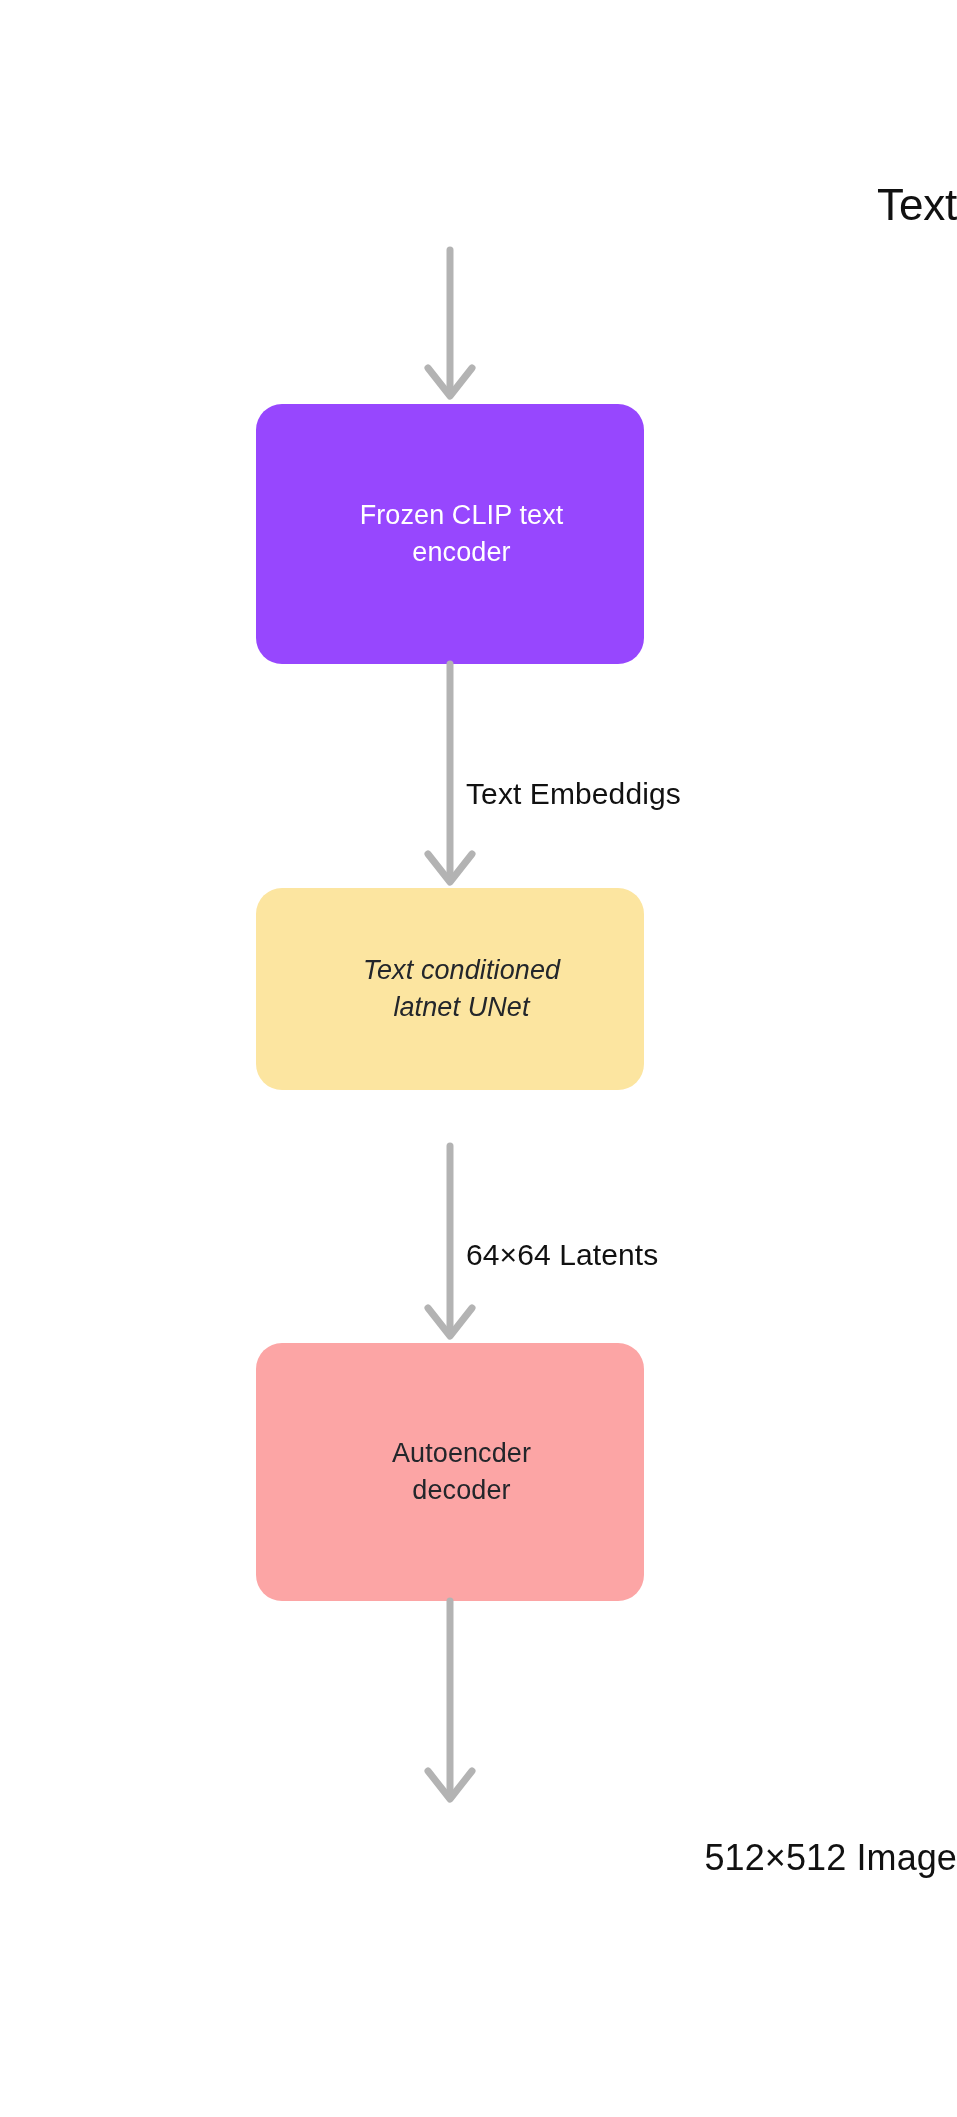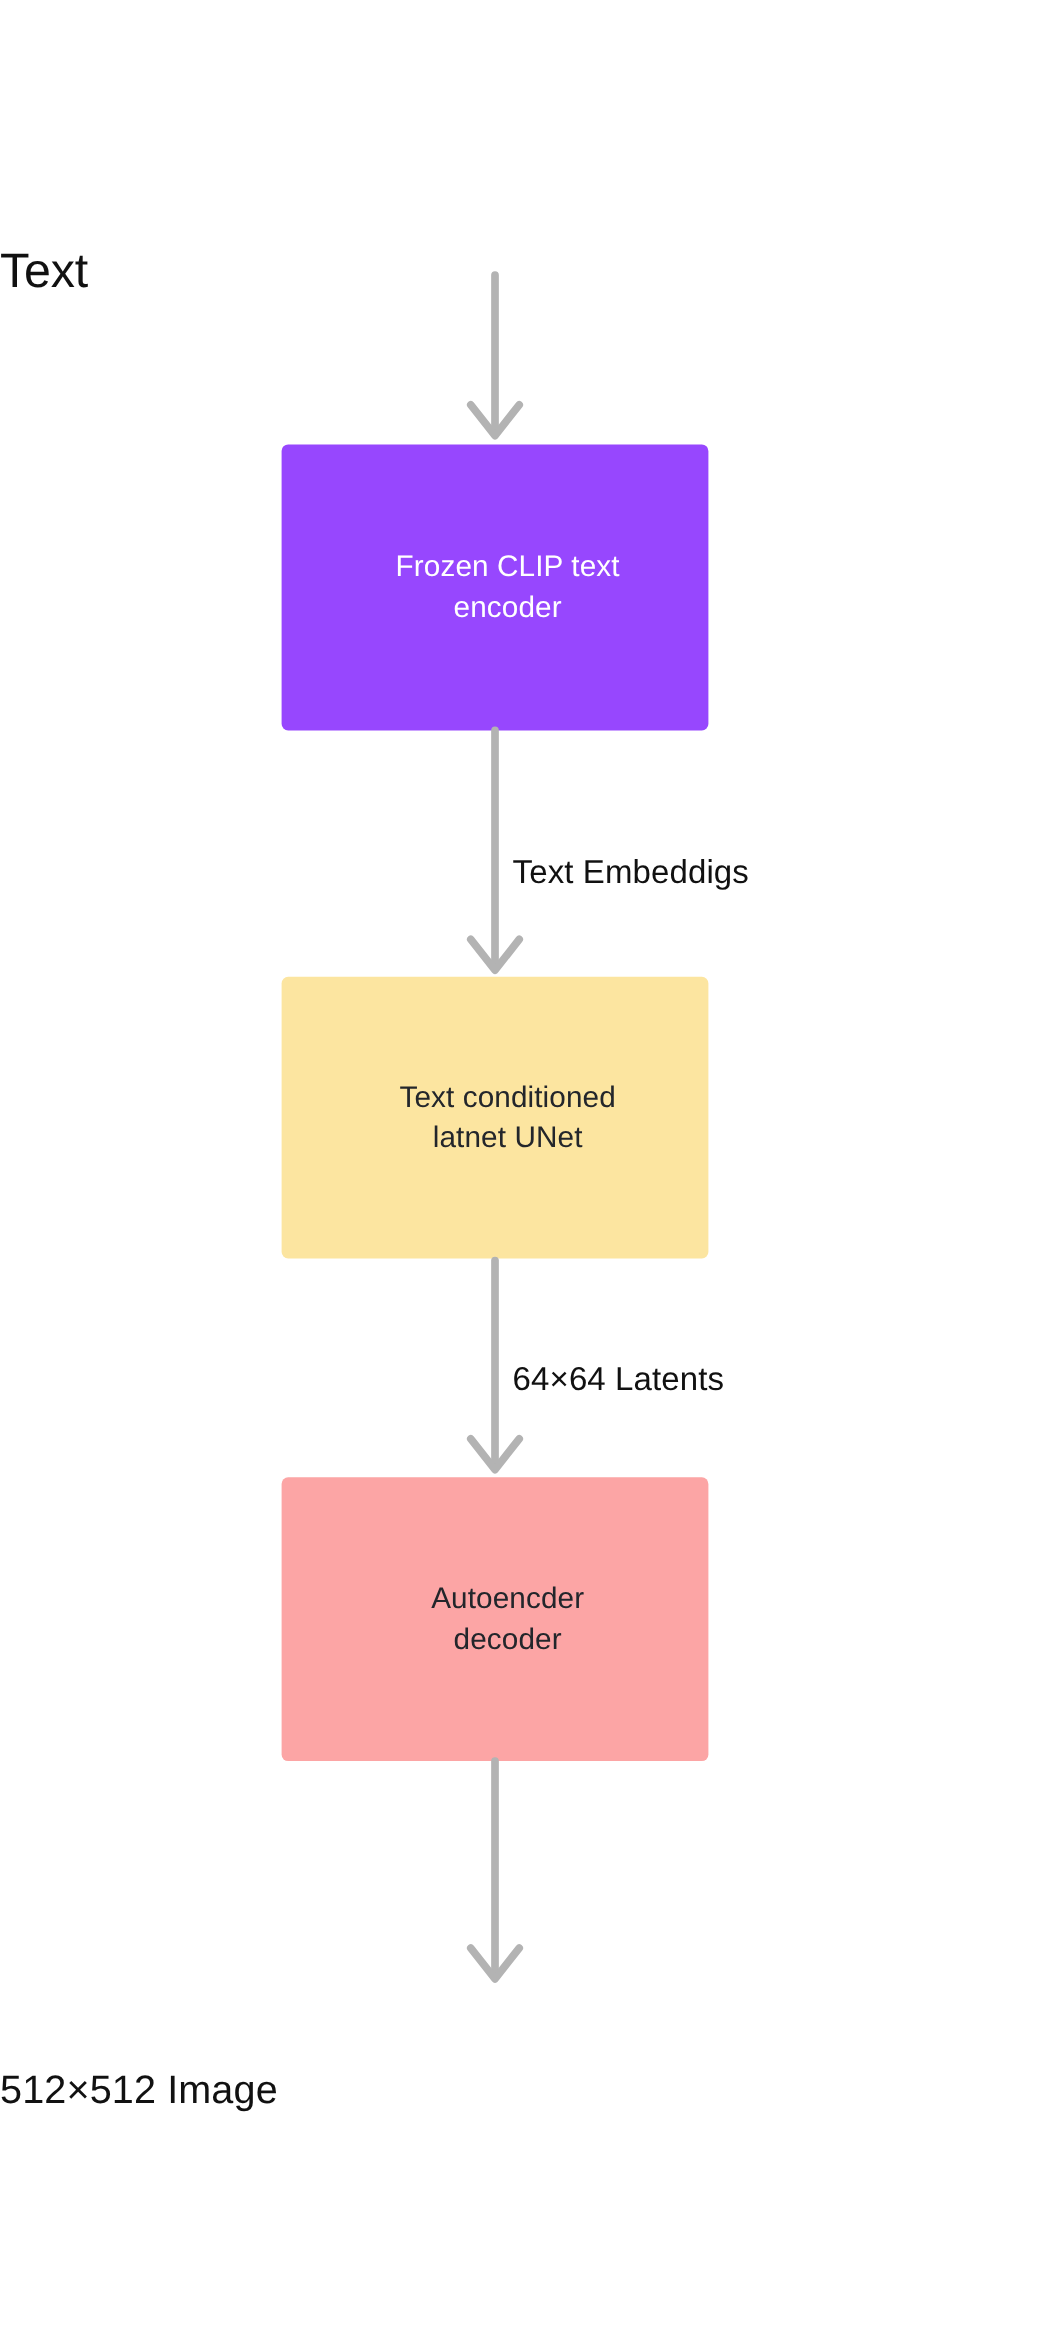--- a/index.html
+++ b/index.html
@@ -20,25 +20,24 @@
     width: 957px;
     height: 2117px;
     background: #ffffff;
   }
 
   
   .io-label {
     position: absolute;
     width: 100%;
     left: 0;
-    text-align: left;
+    text-align: right;
     color: #111111;
     font-weight: 400;
     white-space: nowrap;
-    margin-top: 42px;
   }
   .io-label.top {
     font-size: 44px;
     letter-spacing: -0.2px;
   }
   .io-label.bottom {
     font-size: 36px;
     letter-spacing: 0.1px;
   }
 
@@ -49,21 +48,21 @@
     color: #111111;
     white-space: nowrap;
     letter-spacing: 0.1px;
   }
 
   
   .node {
     position: absolute;
     left: 256px;
     width: 388px;
-    border-radius: 6px;
+    border-radius: 26px;
     box-sizing: border-box;
     display: flex;
     align-items: center;
     justify-content: center;
     text-align: center;
     padding-left: 23px;
   }
   .node .node-text {
     font-size: 27px;
     line-height: 1.36;
@@ -74,22 +73,23 @@
 
   #node-clip {
     top: 404px;
     height: 260px;
     background: #9747fe;
   }
   #node-clip .node-text { color: #ffffff; }
 
   #node-unet {
     top: 888px;
-    height: 256px;
+    height: 202px;
     background: #fce5a0;
+    font-style: italic;
   }
   #node-unet .node-text { color: #23262b; }
 
   #node-decoder {
     top: 1343px;
     height: 258px;
     background: #fca5a5;
   }
   #node-decoder .node-text { color: #23262b; }
 

